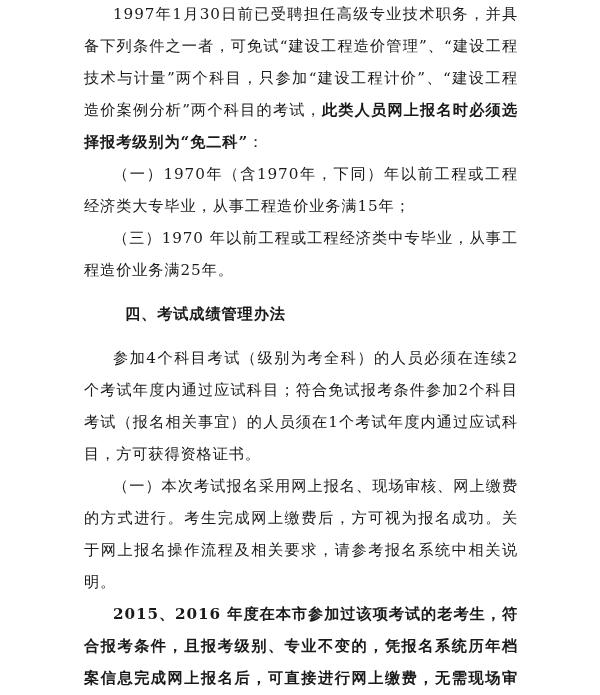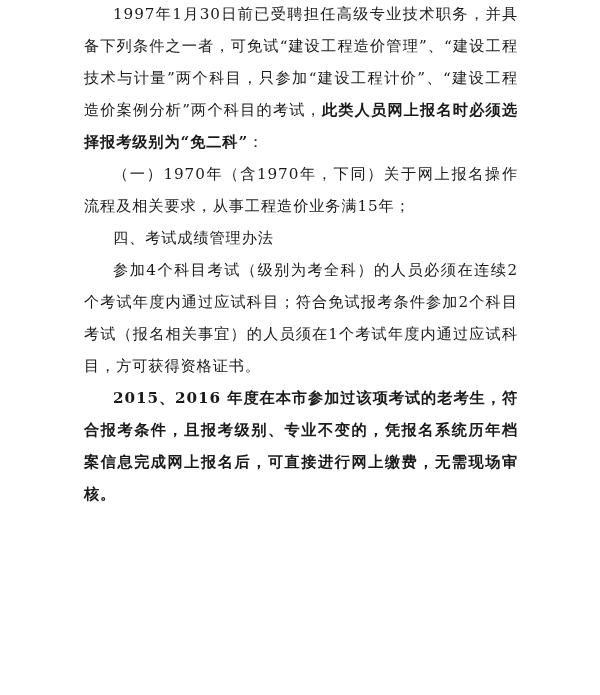--- a/index.html
+++ b/index.html
@@ -6,26 +6,28 @@
   body { width: 600px; height: 695px; overflow: hidden; position: relative; }
   .page {
     position: absolute; left: 84px; top: 0; width: 434px;
     font-family: "DejaVu Serif", "Liberation Serif", serif;
     font-size: 15.2px; color: #1a1a1a;
     line-height: 32px;
     letter-spacing: 0.9px;
     text-align: justify;
   }
   .para { margin: 0; text-indent: 29px; }
-  .heading { margin: 0; text-indent: 29px; font-weight: normal; }
+  .heading { margin: 12px; text-indent: 29px; font-weight: bold; }
   .b { font-weight: bold; }
   .first { margin-top: -2px; }
 </style>
 </head>
 <body>
 
 <div class="page">
   <p class="para first"><span>1997年1月30日前已受聘担任高级专业技术职务，并具备下列条件之一者，可免试“建设工程造价管理”、“建设工程技术与计量”两个科目，只参加“建设工程计价”、“建设工程造价案例分析”两个科目的考试，</span><span class="b">此类人员网上报名时必须选择报考级别为“免二科”</span><span>：</span></p>
-  <p class="para">（一）1970年（含1970年，下同）关于网上报名操作流程及相关要求，从事工程造价业务满15年；</p>
+  <p class="para">（一）1970年（含1970年，下同）年以前工程或工程经济类大专毕业，从事工程造价业务满15年；</p>
+  <p class="para">（三）1970 年以前工程或工程经济类中专毕业，从事工程造价业务满25年。</p>
   <p class="heading">四、考试成绩管理办法</p>
   <p class="para">参加4个科目考试（级别为考全科）的人员必须在连续2个考试年度内通过应试科目；符合免试报考条件参加2个科目考试（报名相关事宜）的人员须在1个考试年度内通过应试科目，方可获得资格证书。</p>
+  <p class="para">（一）本次考试报名采用网上报名、现场审核、网上缴费的方式进行。考生完成网上缴费后，方可视为报名成功。关于网上报名操作流程及相关要求，请参考报名系统中相关说明。</p>
   <p class="para b"><span>2015、2016 年度在本市参加过该项考试的老考生，符合报考条件，且报考级别、专业不变的，凭报名系统历年档案信息完成网上报名后，可直接进行网上缴费，无需现场审核。</span></p>
 </div>
 
 </body></html>

